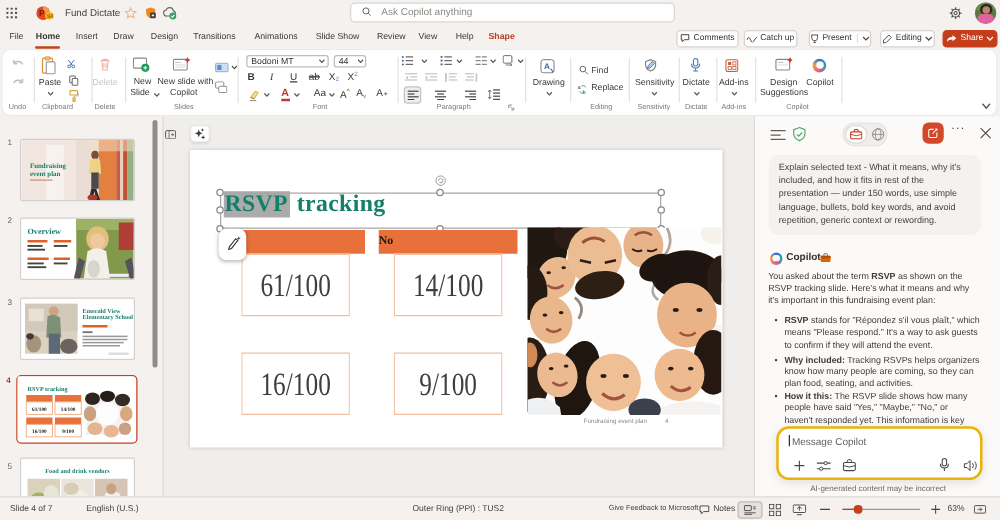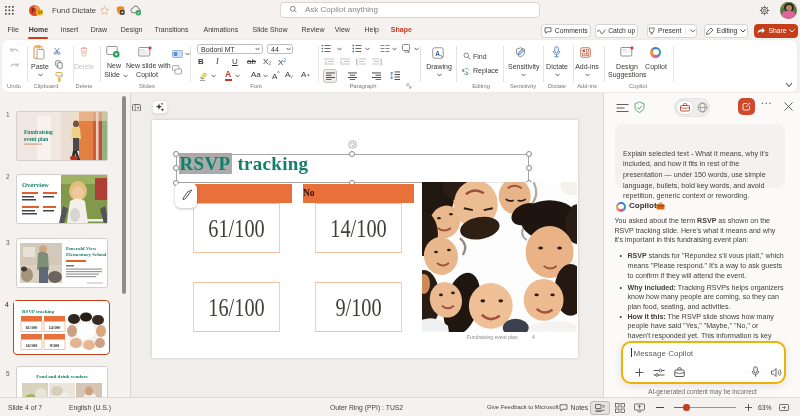--- a/index.html
+++ b/index.html
@@ -755,21 +755,21 @@
       <path d="M15 8 v6 a2 2 0 0 1 -2 2 H4 a2 2 0 0 1 -2 -2 V5 a2 2 0 0 1 2 -2 h6" fill="none" stroke="#fff" stroke-width="1.7"></path>
       <path d="M8 10 L15 2.5 M13 1.5 l3 3" stroke="#fff" stroke-width="1.7" fill="none"></path>
     </svg>
   </div>
   <div class="abs" style="left:157px;top:2px;font-size:10px;letter-spacing:1px;color:#484644;">...</div>
   <svg class="abs" style="left:179px;top:8px;" width="11" height="11" viewBox="0 0 22 22">
     <path d="M3 3 L19 19 M19 3 L3 19" stroke="#484644" stroke-width="1.7"></path>
   </svg>
 
   <div class="abs" style="left:10.5px;top:31px;width:170px;height:64px;background:#f4f2f0;border-radius:8px;"></div>
-  <div class="abs" style="left:19px;top:35.5px;font-size:7.2px;line-height:10.7px;color:#454341;white-space:nowrap;margin-top:20px;">Explain selected text - What it means, why it's<br>included, and how it fits in rest of the<br>presentation — under 150 words, use simple<br>language, bullets, bold key words, and avoid<br>repetition, generic context or rewording.</div>
+  <div class="abs" style="left:19px;top:35.5px;font-size:7.2px;line-height:10.7px;color:#454341;white-space:nowrap;">Explain selected text - What it means, why it's<br>included, and how it fits in rest of the<br>presentation — under 150 words, use simple<br>language, bullets, bold key words, and avoid<br>repetition, generic context or rewording.</div>
 
   <div class="abs" style="left:12px;top:108.5px;width:10px;height:10px;border-radius:50%;background:conic-gradient(#2f6fdb,#25a8a0,#e557a0,#f2a33c,#2f6fdb);">
     <div class="abs" style="left:2.2px;top:2.2px;width:5.6px;height:5.6px;border-radius:50%;background:#fbfaf9;"></div>
   </div>
   <div class="abs" style="left:25px;top:108px;font-size:8px;font-weight:bold;color:#323130;">Copilot</div>
   <svg class="abs" style="left:52px;top:108.5px;" width="9" height="9" viewBox="0 0 18 18">
     <rect x="1" y="5" width="16" height="10" rx="2" fill="#d9660f"></rect>
     <path d="M6 5 V3.5 A1.5 1.5 0 0 1 7.5 2 h3 A1.5 1.5 0 0 1 12 3.5 V5" fill="none" stroke="#b35309" stroke-width="1.6"></path>
     <rect x="1" y="5" width="16" height="4" rx="2" fill="#b54e08"></rect>
   </svg>

